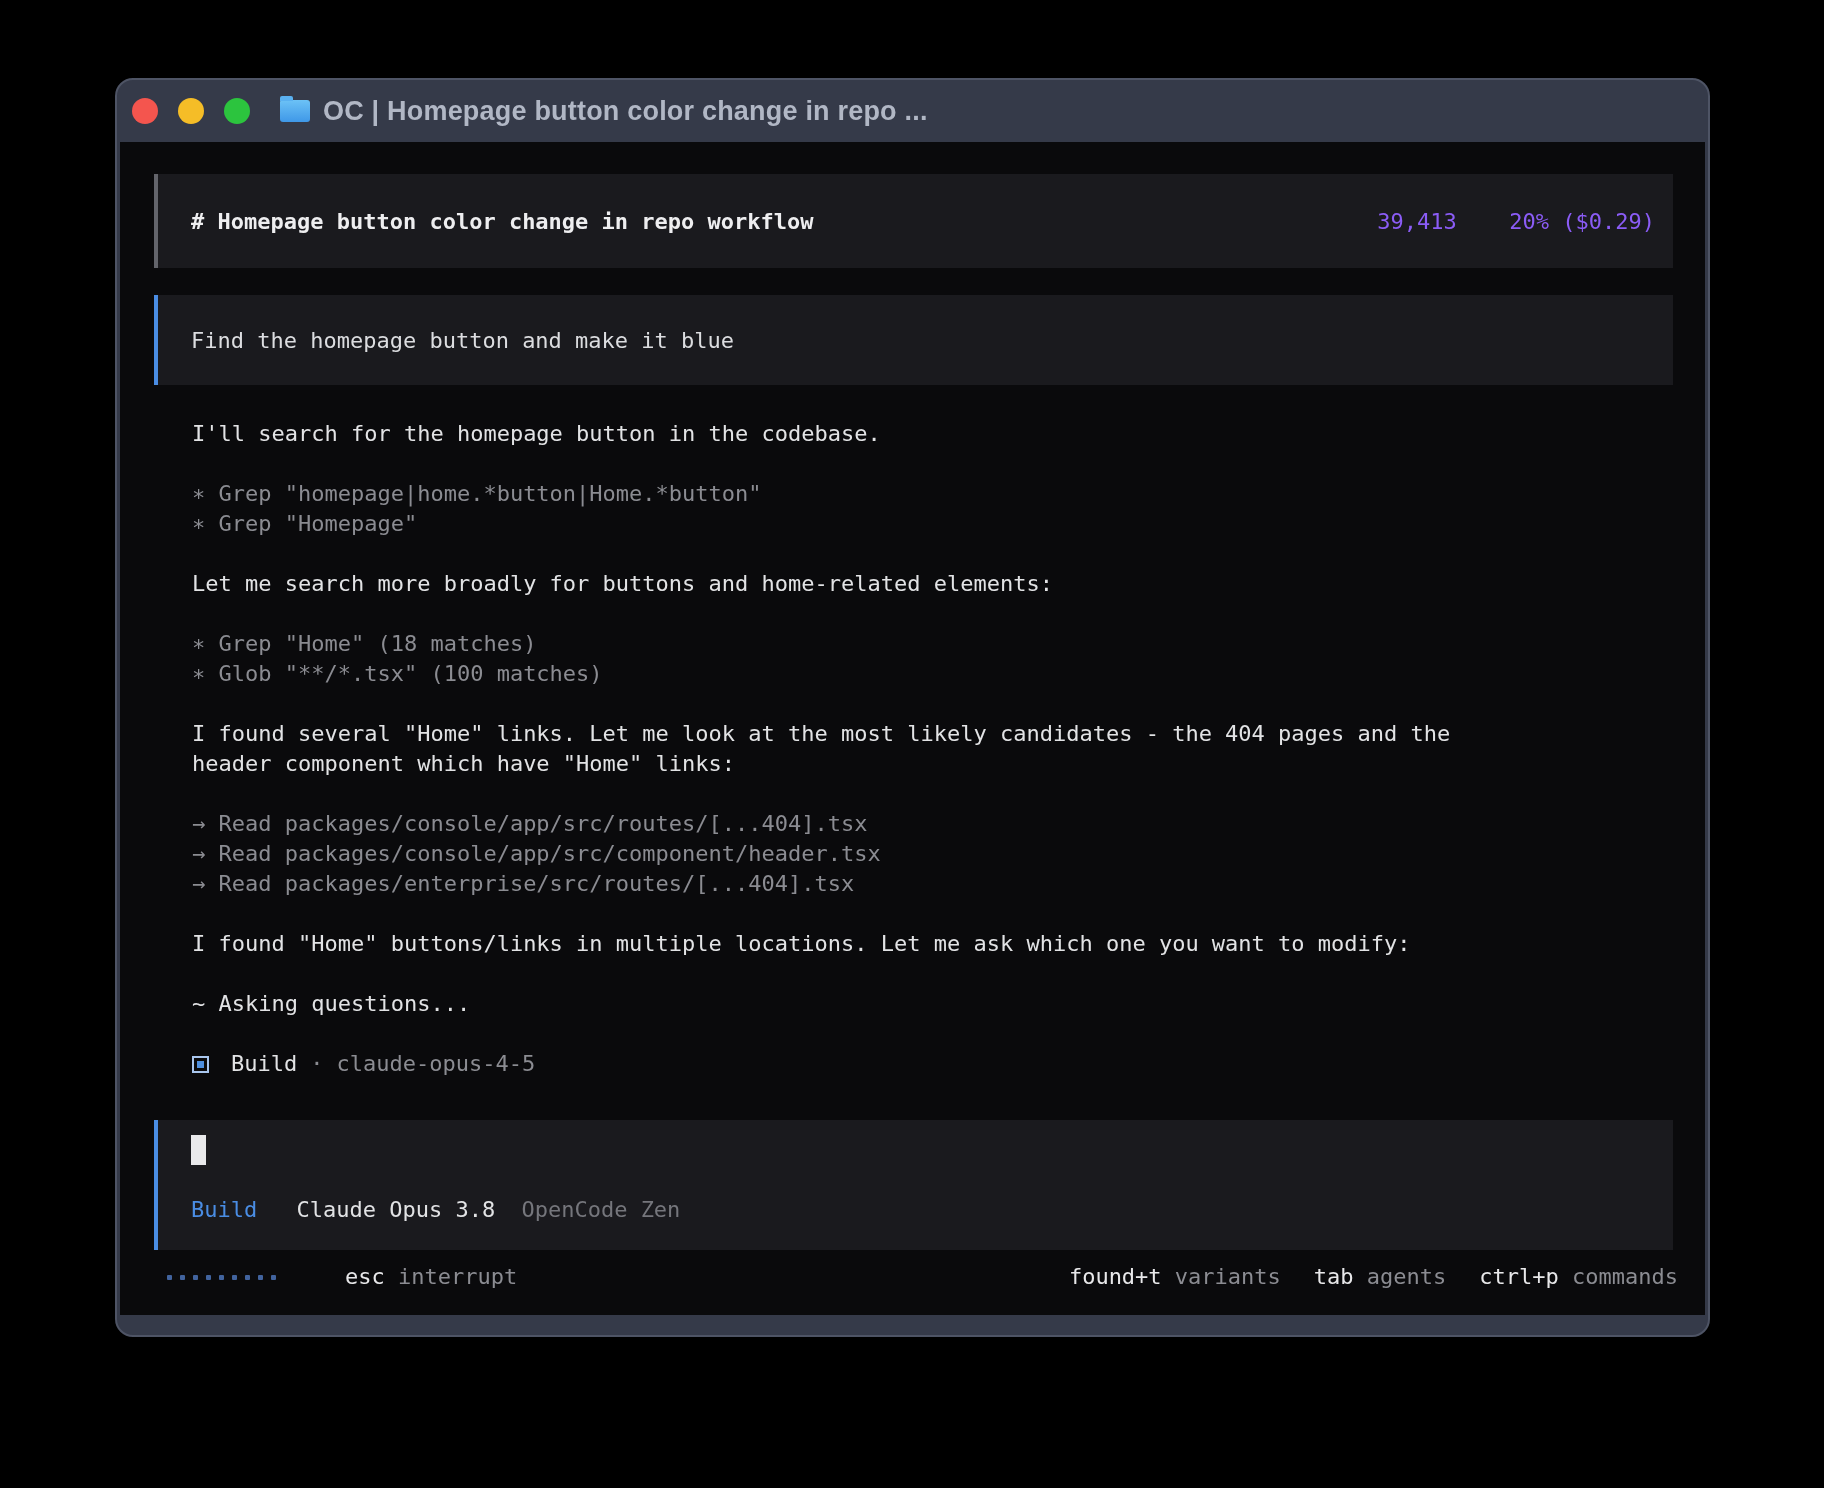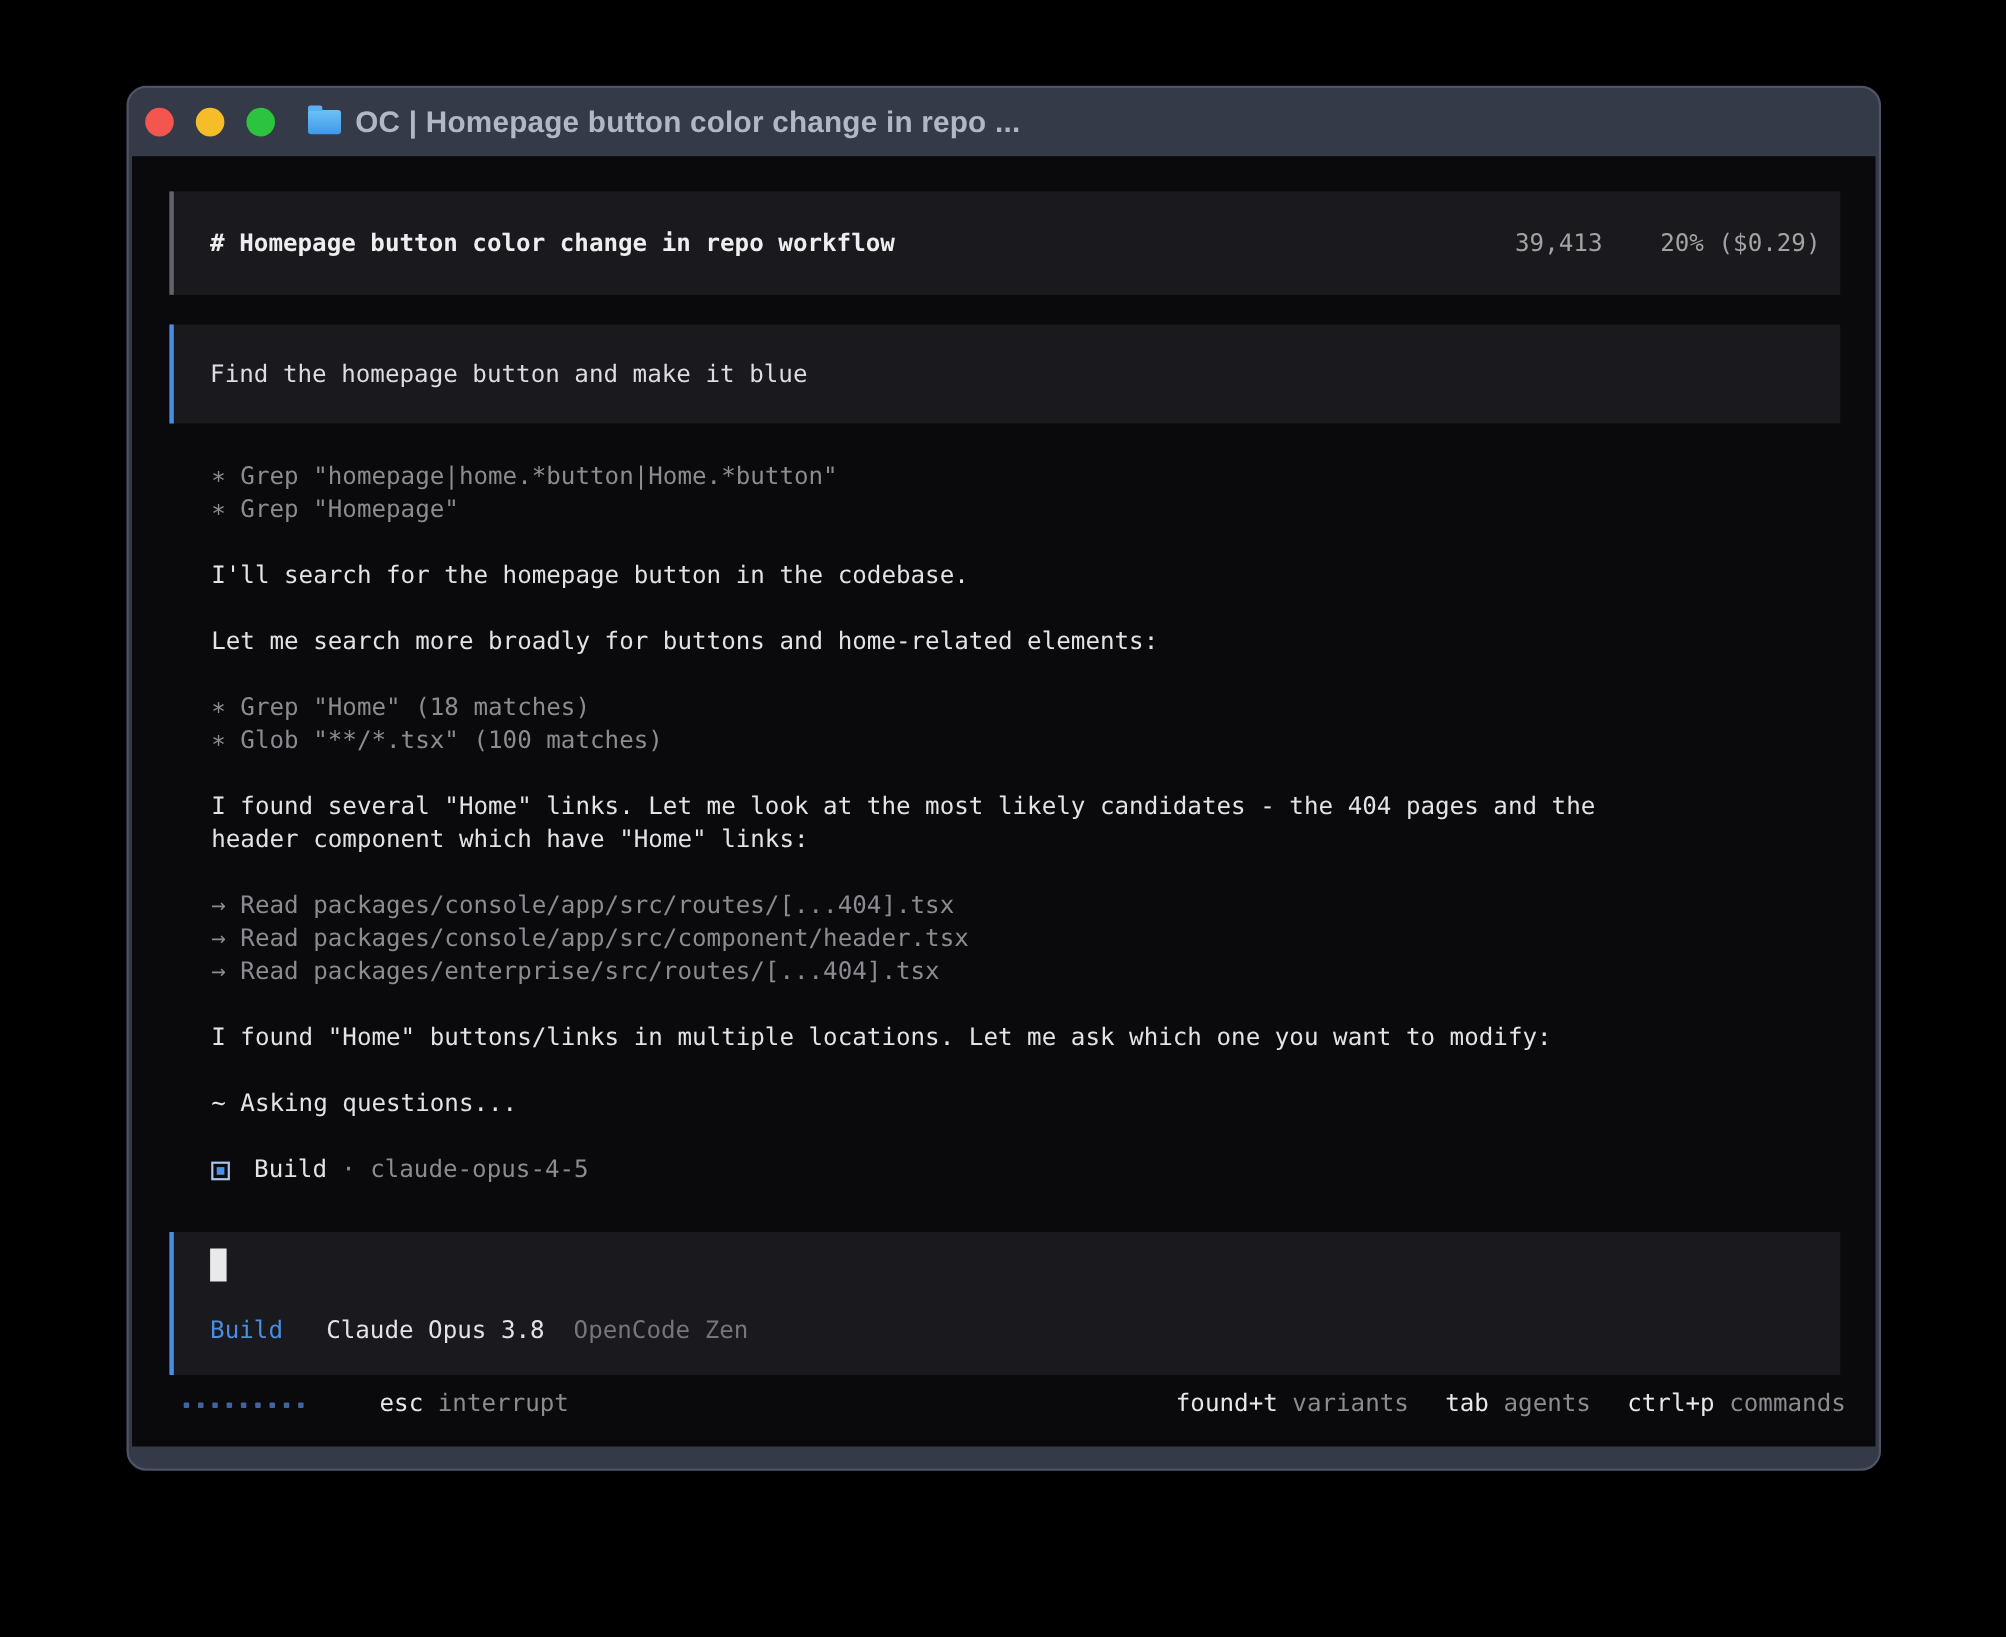--- a/index.html
+++ b/index.html
@@ -42,21 +42,21 @@
   }
 
   .box { background:#1a1a1e; display:flex; align-items:center; }
 
   .header-box {
     margin:32px 32px 0 34px; height:94px;
     border-left:4px solid #63646b;
     padding:0 18px 0 33px; justify-content:space-between;
   }
   .session-title { font-weight:bold; color:#eeeef0; white-space:nowrap; }
-  .session-stats { color:#a3a3a3; white-space:nowrap; }
+  .session-stats { color:#8b5cf6; white-space:nowrap; }
   .session-stats .stat-gap { display:inline-block; width:26px; }
 
   .user-box {
     margin:27px 32px 0 34px; height:90px;
     border-left:4px solid #4a8de4; padding:0 18px 0 33px;
     color:#dcdde0;
   }
 
   .transcript { margin:34px 32px 0 72px; line-height:30px; }
   .group { margin-bottom:30px; }
@@ -123,25 +123,25 @@
         <span>20% ($0.29)</span>
       </span>
     </div>
 
     <div class="box user-box">
       <span>Find the homepage button and make it blue</span>
     </div>
 
     <div class="transcript">
       <div class="group">
+        <div class="line bright">I'll search for the homepage button in the codebase.</div>
+      </div>
+      <div class="group">
         <div class="line dim">∗ Grep "homepage|home.*button|Home.*button"</div>
         <div class="line dim">∗ Grep "Homepage"</div>
-      </div>
-      <div class="group">
-        <div class="line bright">I'll search for the homepage button in the codebase.</div>
       </div>
       <div class="group">
         <div class="line bright">Let me search more broadly for buttons and home-related elements:</div>
       </div>
       <div class="group">
         <div class="line dim">∗ Grep "Home" (18 matches)</div>
         <div class="line dim">∗ Glob "**/*.tsx" (100 matches)</div>
       </div>
       <div class="group">
         <div class="line bright">I found several "Home" links. Let me look at the most likely candidates - the 404 pages and the</div>

